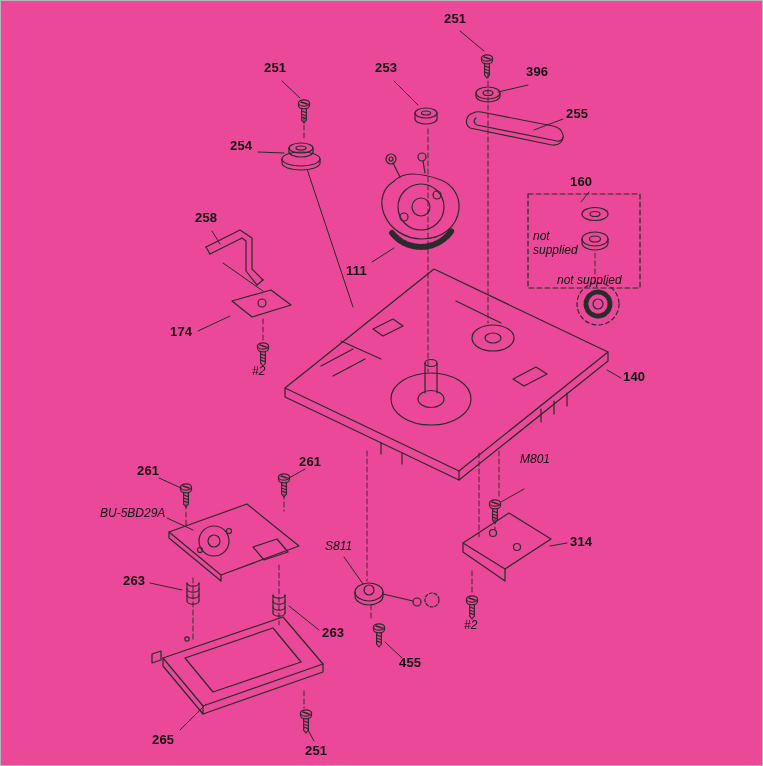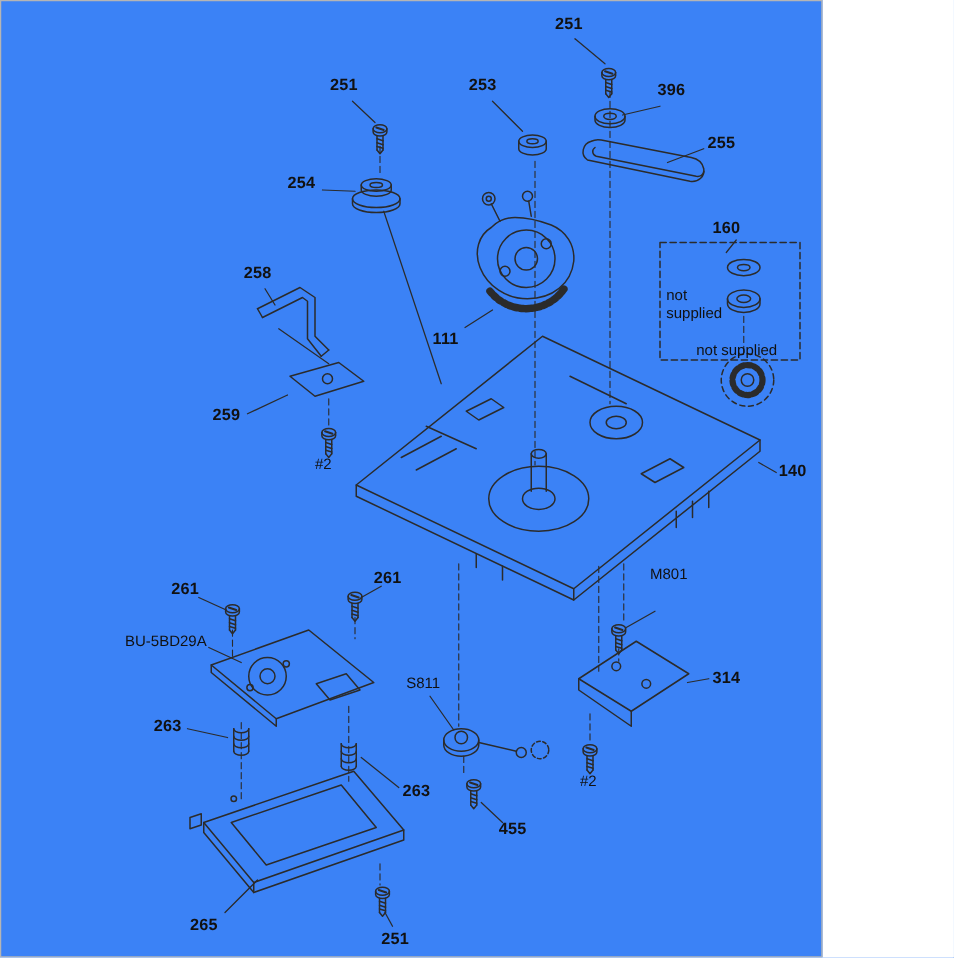--- a/index.html
+++ b/index.html
@@ -1,33 +1,33 @@
 <!DOCTYPE html>
 <html><head>
 <meta charset="utf-8">
 <style>
   html,body { margin:0; padding:0; background:#ffffff; }
   .stage {
     position:relative;
-    width:658px; height:766px;
+    width:763px; height:766px;
     box-sizing:border-box;
-    background:#3b82f6;
+    background:#ec4899;
     border:1px solid #b5b5b5;
     font-family:"Liberation Sans", sans-serif;
     overflow:hidden;
   }
   svg.drawing { position:absolute; left:0; top:0; }
   .lbl {
     position:absolute;
     color:#111;
     white-space:nowrap;
     user-select:none;
   }
   .part { font-weight:bold; font-size:13px; letter-spacing:.2px; }
-  .code { font-size:12px; }
+  .code { font-style:italic; font-size:12px; }
   .wrap { white-space:normal; width:58px; line-height:1.15; }
 </style>
 </head>
 <body>
 
 <div class="stage">
 
   <svg class="drawing" width="763" height="766" viewBox="0 0 763 766">
     <defs>
       <symbol id="sym-screw" overflow="visible">
@@ -251,21 +251,21 @@
     <div class="lbl part" style="left:263px;top:59px">251</div>
     <div class="lbl part" style="left:374px;top:59px">253</div>
     <div class="lbl part" style="left:525px;top:63px">396</div>
     <div class="lbl part" style="left:565px;top:105px">255</div>
     <div class="lbl part" style="left:229px;top:137px">254</div>
     <div class="lbl part" style="left:569px;top:173px">160</div>
     <div class="lbl part" style="left:194px;top:209px">258</div>
     <div class="lbl part" style="left:345px;top:262px">111</div>
     <div class="lbl code wrap" style="left:532px;top:229px">not supplied</div>
     <div class="lbl code" style="left:556px;top:272px">not supplied</div>
-    <div class="lbl part" style="left:169px;top:323px">259</div>
+    <div class="lbl part" style="left:169px;top:323px">174</div>
     <div class="lbl code" style="left:251px;top:363px">#2</div>
     <div class="lbl part" style="left:622px;top:368px">140</div>
     <div class="lbl part" style="left:136px;top:462px">261</div>
     <div class="lbl part" style="left:298px;top:453px">261</div>
     <div class="lbl code" style="left:99px;top:505px">BU-5BD29A</div>
     <div class="lbl code" style="left:519px;top:451px">M801</div>
     <div class="lbl part" style="left:569px;top:533px">314</div>
     <div class="lbl code" style="left:324px;top:538px">S811</div>
     <div class="lbl part" style="left:122px;top:572px">263</div>
     <div class="lbl part" style="left:321px;top:624px">263</div>

